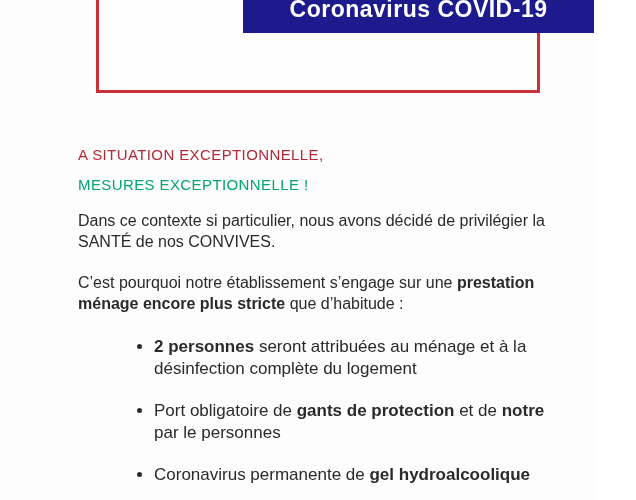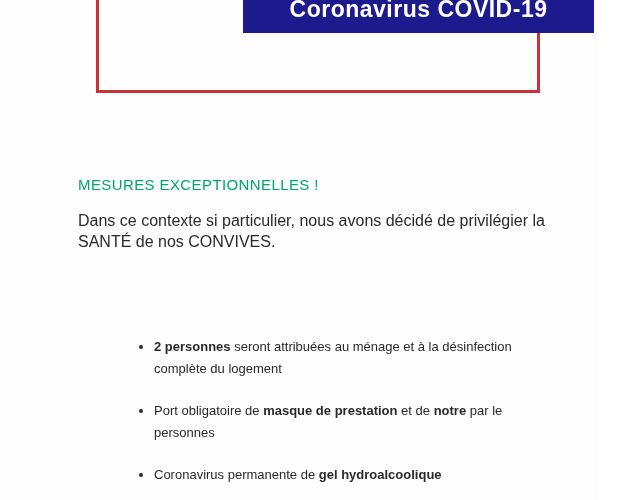--- a/index.html
+++ b/index.html
@@ -75,43 +75,45 @@
   .measures-list {
     position: absolute;
     left: 138px;
     top: 336px;
     width: 418px;
     margin: 0;
     padding: 0 0 0 16px;
     color: var(--text, #2a2a2a);
   }
   .measures-list li {
-    font-size: 13px;
+    font-size: 17px;
     line-height: 21.5px;
     margin-bottom: 21px;
     width: 400px;
   }
   .b { font-weight: 700; }
 </style>
 </head>
 <body>
 
 <div class="page">
 
   <div class="header-box">
     <div class="banner">
       <span class="banner-title">Coronavirus COVID-19</span>
     </div>
   </div>
 
+  <div class="heading-red">A SITUATION EXCEPTIONNELLE,</div>
 
-  <div class="heading-green">MESURES EXCEPTIONNELLES !</div>
+  <div class="heading-green">MESURES EXCEPTIONNELLE !</div>
 
   <div class="para para-1"><span>Dans ce contexte si particulier, nous avons décidé de privilégier la SANTÉ de nos CONVIVES.</span></div>
 
+  <div class="para para-2"><span>C’est pourquoi notre établissement s’engage sur une </span><span class="b">prestation ménage encore plus stricte</span><span> que d’habitude :</span></div>
 
   <ul class="measures-list">
     <li><span class="b">2 personnes</span><span> seront attribuées au ménage et à la désinfection complète du logement</span></li>
-    <li><span>Port obligatoire de </span><span class="b">masque de prestation</span><span> et de </span><span class="b">notre</span><span> par le personnes</span></li>
+    <li><span>Port obligatoire de </span><span class="b">gants de protection</span><span> et de </span><span class="b">notre</span><span> par le personnes</span></li>
     <li><span>Coronavirus permanente de </span><span class="b">gel hydroalcoolique</span></li>
   </ul>
 
 </div>
 
 </body></html>

